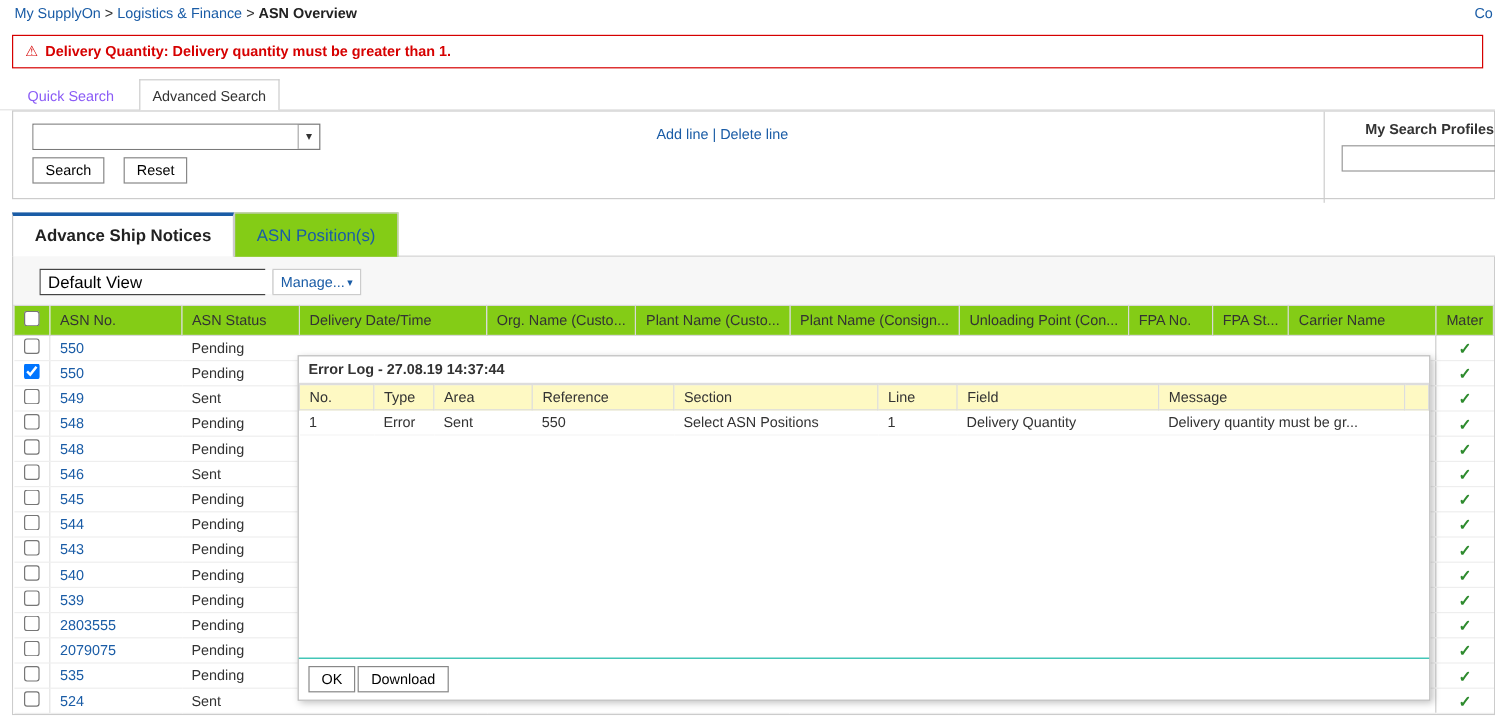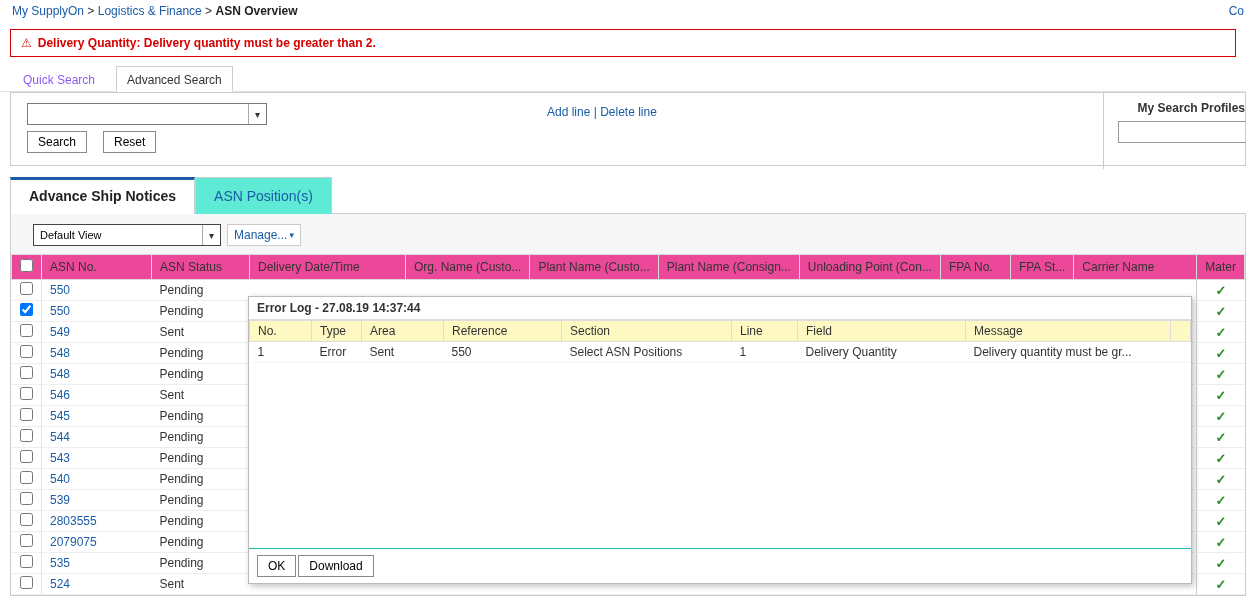--- a/index.html
+++ b/index.html
@@ -50,45 +50,45 @@
   .searchwrap { position:relative; border:1px solid #ccc; margin:0 0 0 10px; padding:0; }
   
   
   .maintabs { display:flex; align-items:flex-end; margin:10px 0 0 10px; border-bottom:1px solid #ccc; }
   .maintab {
     padding: 10px 18px;
     font-size: 14px;
     color:#1a5ca6;
     border:1px solid #ccc;
     border-bottom:none;
-    background:#5eead4;
+    background:#84cc16;
     position:relative;
     top:1px;
     cursor:pointer;
   }
   .maintab.active {
     font-weight:bold;
     color:#222;
     border-top:3px solid #1a5ca6;
     padding-top:8px;
     background:#fff;
   }
   
   .gridarea { border:1px solid #ccc; border-top:none; margin:0 0 0 10px; background:#f7f7f7; }
   .viewbar { padding:10px 10px 8px 22px; display:flex; gap:6px; align-items:center; }
   .viewcombo { display:inline-flex; border:1px solid #444; background:#fff; height:22px; width:188px; }
-  .viewcombo input { flex:1; border:none; padding:2px 6px; font-size:11px; outline:none; }
+  .viewcombo input { flex:1; border:none; padding:2px 6px; font-size:14px; outline:none; }
   .viewcombo .trg { width:18px; border-left:1px solid #aaa; display:flex; align-items:center; justify-content:center; font-size:10px; cursor:pointer; }
   .manage { border:1px solid #ccc; background:#fff; padding:3px 6px; font-size:12px; cursor:pointer; color:#1a5ca6; display:inline-flex; align-items:center; gap:2px;}
   .manage .caret { font-size:9px; }
   
   
   table.grid { width:100%; border-collapse:collapse; background:#fff; }
   table.grid th {
-    background:#ec4899;
+    background:#84cc16;
     border:1px solid #d9d9d9;
     font-weight:normal;
     text-align:left;
     padding:4px 8px;
     font-size:12px;
     color:#333;
     white-space:nowrap;
   }
   table.grid td {
     border-bottom:1px solid #eee;
@@ -132,21 +132,21 @@
   <a>My SupplyOn</a>
   &gt;
   <a>Logistics &amp; Finance</a>
   &gt;
   <b>ASN Overview</b>
   <span class="top-right">Co</span>
 </div>
 
 <div class="alert">
   <span class="ico">⚠</span>
-  <span>Delivery Quantity: Delivery quantity must be greater than 2.</span>
+  <span>Delivery Quantity: Delivery quantity must be greater than 1.</span>
 </div>
 
 <div class="searchtabs">
   <div class="searchtab link">Quick Search</div>
   <div class="searchtab active">Advanced Search</div>
 </div>
 
 <div class="searchwrap">
   <div class="searchbox-row">
     <div>

